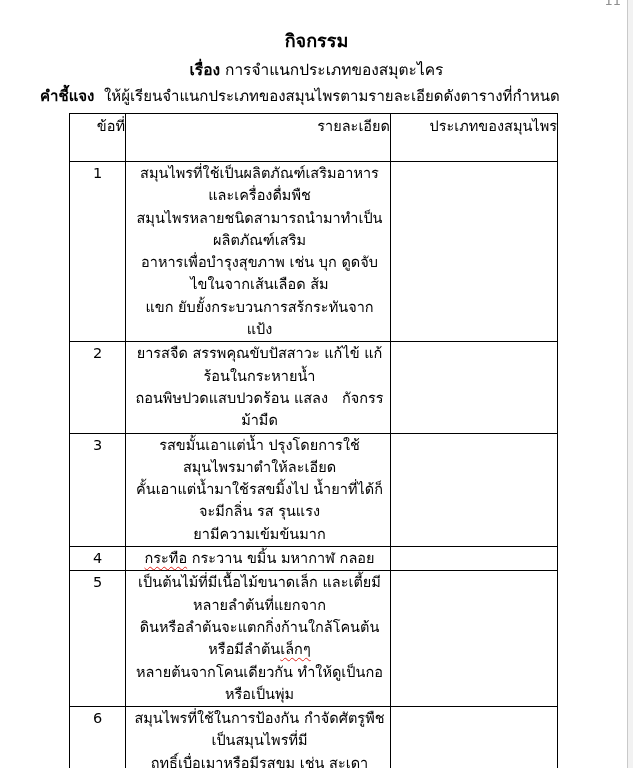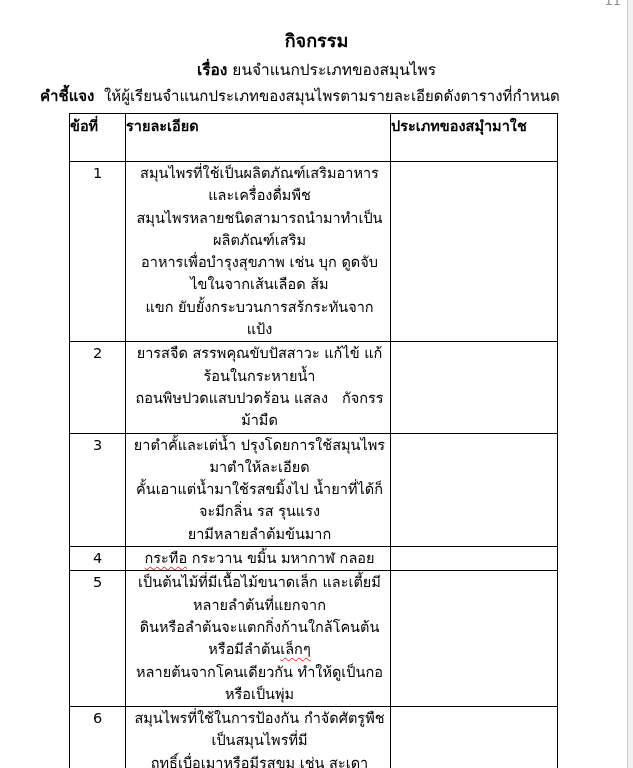--- a/index.html
+++ b/index.html
@@ -65,22 +65,22 @@
     table-layout: fixed;
   }
   #herb-table th, #herb-table td {
     border: 1px solid #000;
     vertical-align: top;
     font-size: 14.5px;
     line-height: 22.3px;
     padding: 0;
   }
   #herb-table th {
-    font-weight: bold;
-    text-align: left;
+    font-weight: normal;
+    text-align: right;
     height: 46px;
     padding-top: 1px;
   }
   #herb-table td.col-no {
     text-align: center;
   }
   #herb-table td.col-detail {
     padding: 0 4px 1px 7px;
   }
   #herb-table td.col-answer {
@@ -102,35 +102,35 @@
 <body>
 
 <div id="page">
 
   <div id="page-edge"></div>
 
   <div id="page-number">11</div>
 
   <div id="doc-title">กิจกรรม</div>
 
-  <div id="doc-subtitle"><span class="lbl">เรื่อง</span> <span>ยนจำแนกประเภทของสมุนไพร</span></div>
+  <div id="doc-subtitle"><span class="lbl">เรื่อง</span> <span>การจำแนกประเภทของสมุตะไคร</span></div>
 
   <div id="doc-instruction"><span class="lbl">คำชี้แจง</span>  <span>ให้ผู้เรียนจำแนกประเภทของสมุนไพรตามรายละเอียดดังตารางที่กำหนด</span></div>
 
   <table id="herb-table">
     <colgroup>
       <col style="width:56px">
       <col style="width:265px">
       <col style="width:167px">
     </colgroup>
     <thead>
       <tr>
         <th>ข้อที่</th>
         <th>รายละเอียด</th>
-        <th>ประเภทของสมุำมาใช</th>
+        <th>ประเภทของสมุนไพร</th>
       </tr>
     </thead>
     <tbody>
         <tr>
           <td class="col-no">1</td>
           <td class="col-detail">
             <div class="line">สมุนไพรที่ใช้เป็นผลิตภัณฑ์เสริมอาหารและเครื่องดื่มพืช</div>
             <div class="line">สมุนไพรหลายชนิดสามารถนำมาทำเป็นผลิตภัณฑ์เสริม</div>
             <div class="line">อาหารเพื่อบำรุงสุขภาพ เช่น บุก ดูดจับไขในจากเส้นเลือด ส้ม</div>
             <div class="line">แขก ยับยั้งกระบวนการสร้กระทันจากแป้ง</div>
@@ -141,23 +141,23 @@
           <td class="col-no">2</td>
           <td class="col-detail">
             <div class="line">ยารสจืด สรรพคุณขับปัสสาวะ แก้ไข้ แก้ร้อนในกระหายน้ำ</div>
             <div class="line">ถอนพิษปวดแสบปวดร้อน แสลง   กัจกรรม้ามืด</div>
           </td>
           <td class="col-answer"></td>
         </tr>
         <tr>
           <td class="col-no">3</td>
           <td class="col-detail">
-            <div class="line">ยาตำคั้และเต่น้ำ ปรุงโดยการใช้สมุนไพรมาตำให้ละเอียด</div>
+            <div class="line">รสขมั้นเอาแต่น้ำ ปรุงโดยการใช้สมุนไพรมาตำให้ละเอียด</div>
             <div class="line">คั้นเอาแต่น้ำมาใช้รสขมิ้งไป น้ำยาที่ได้ก็จะมีกลิ่น รส รุนแรง</div>
-            <div class="line">ยามีหลายลำต้มข้นมาก</div>
+            <div class="line">ยามีความเข้มข้นมาก</div>
           </td>
           <td class="col-answer"></td>
         </tr>
         <tr>
           <td class="col-no">4</td>
           <td class="col-detail">
             <div class="line"><span class="sq">กระทือ</span> กระวาน ขมิ้น มหากาฬ กลอย</div>
           </td>
           <td class="col-answer"></td>
         </tr>

